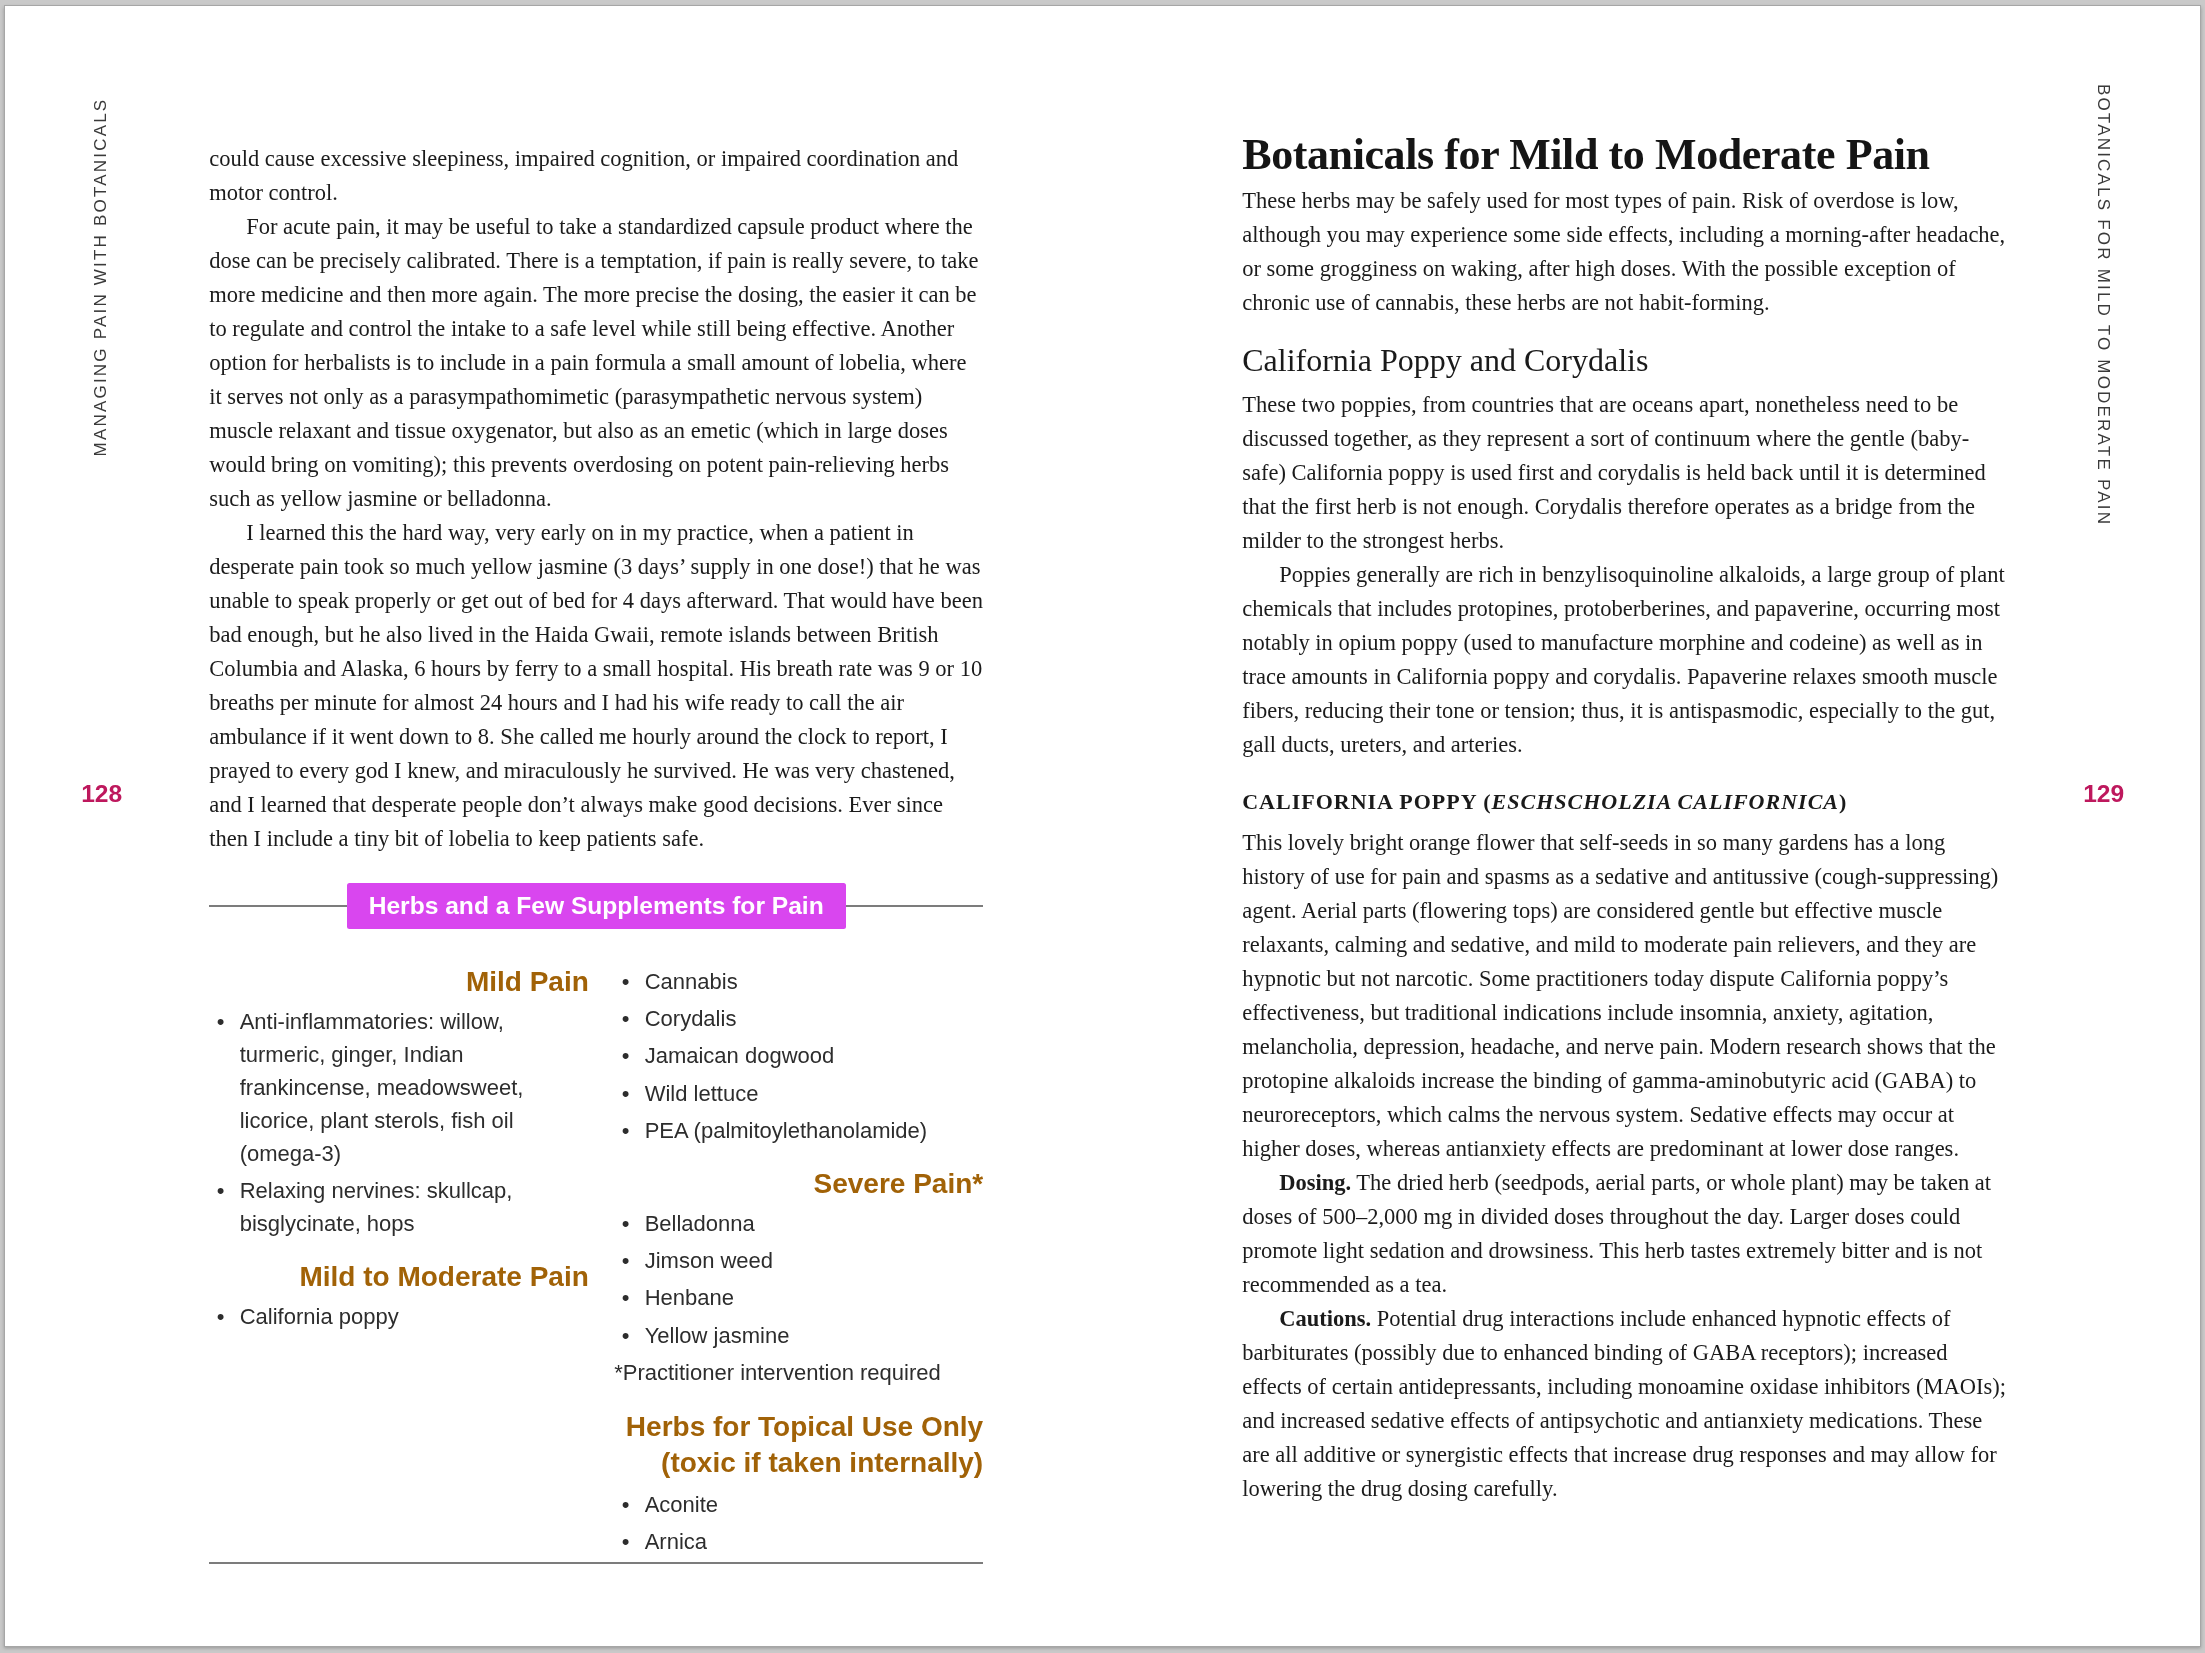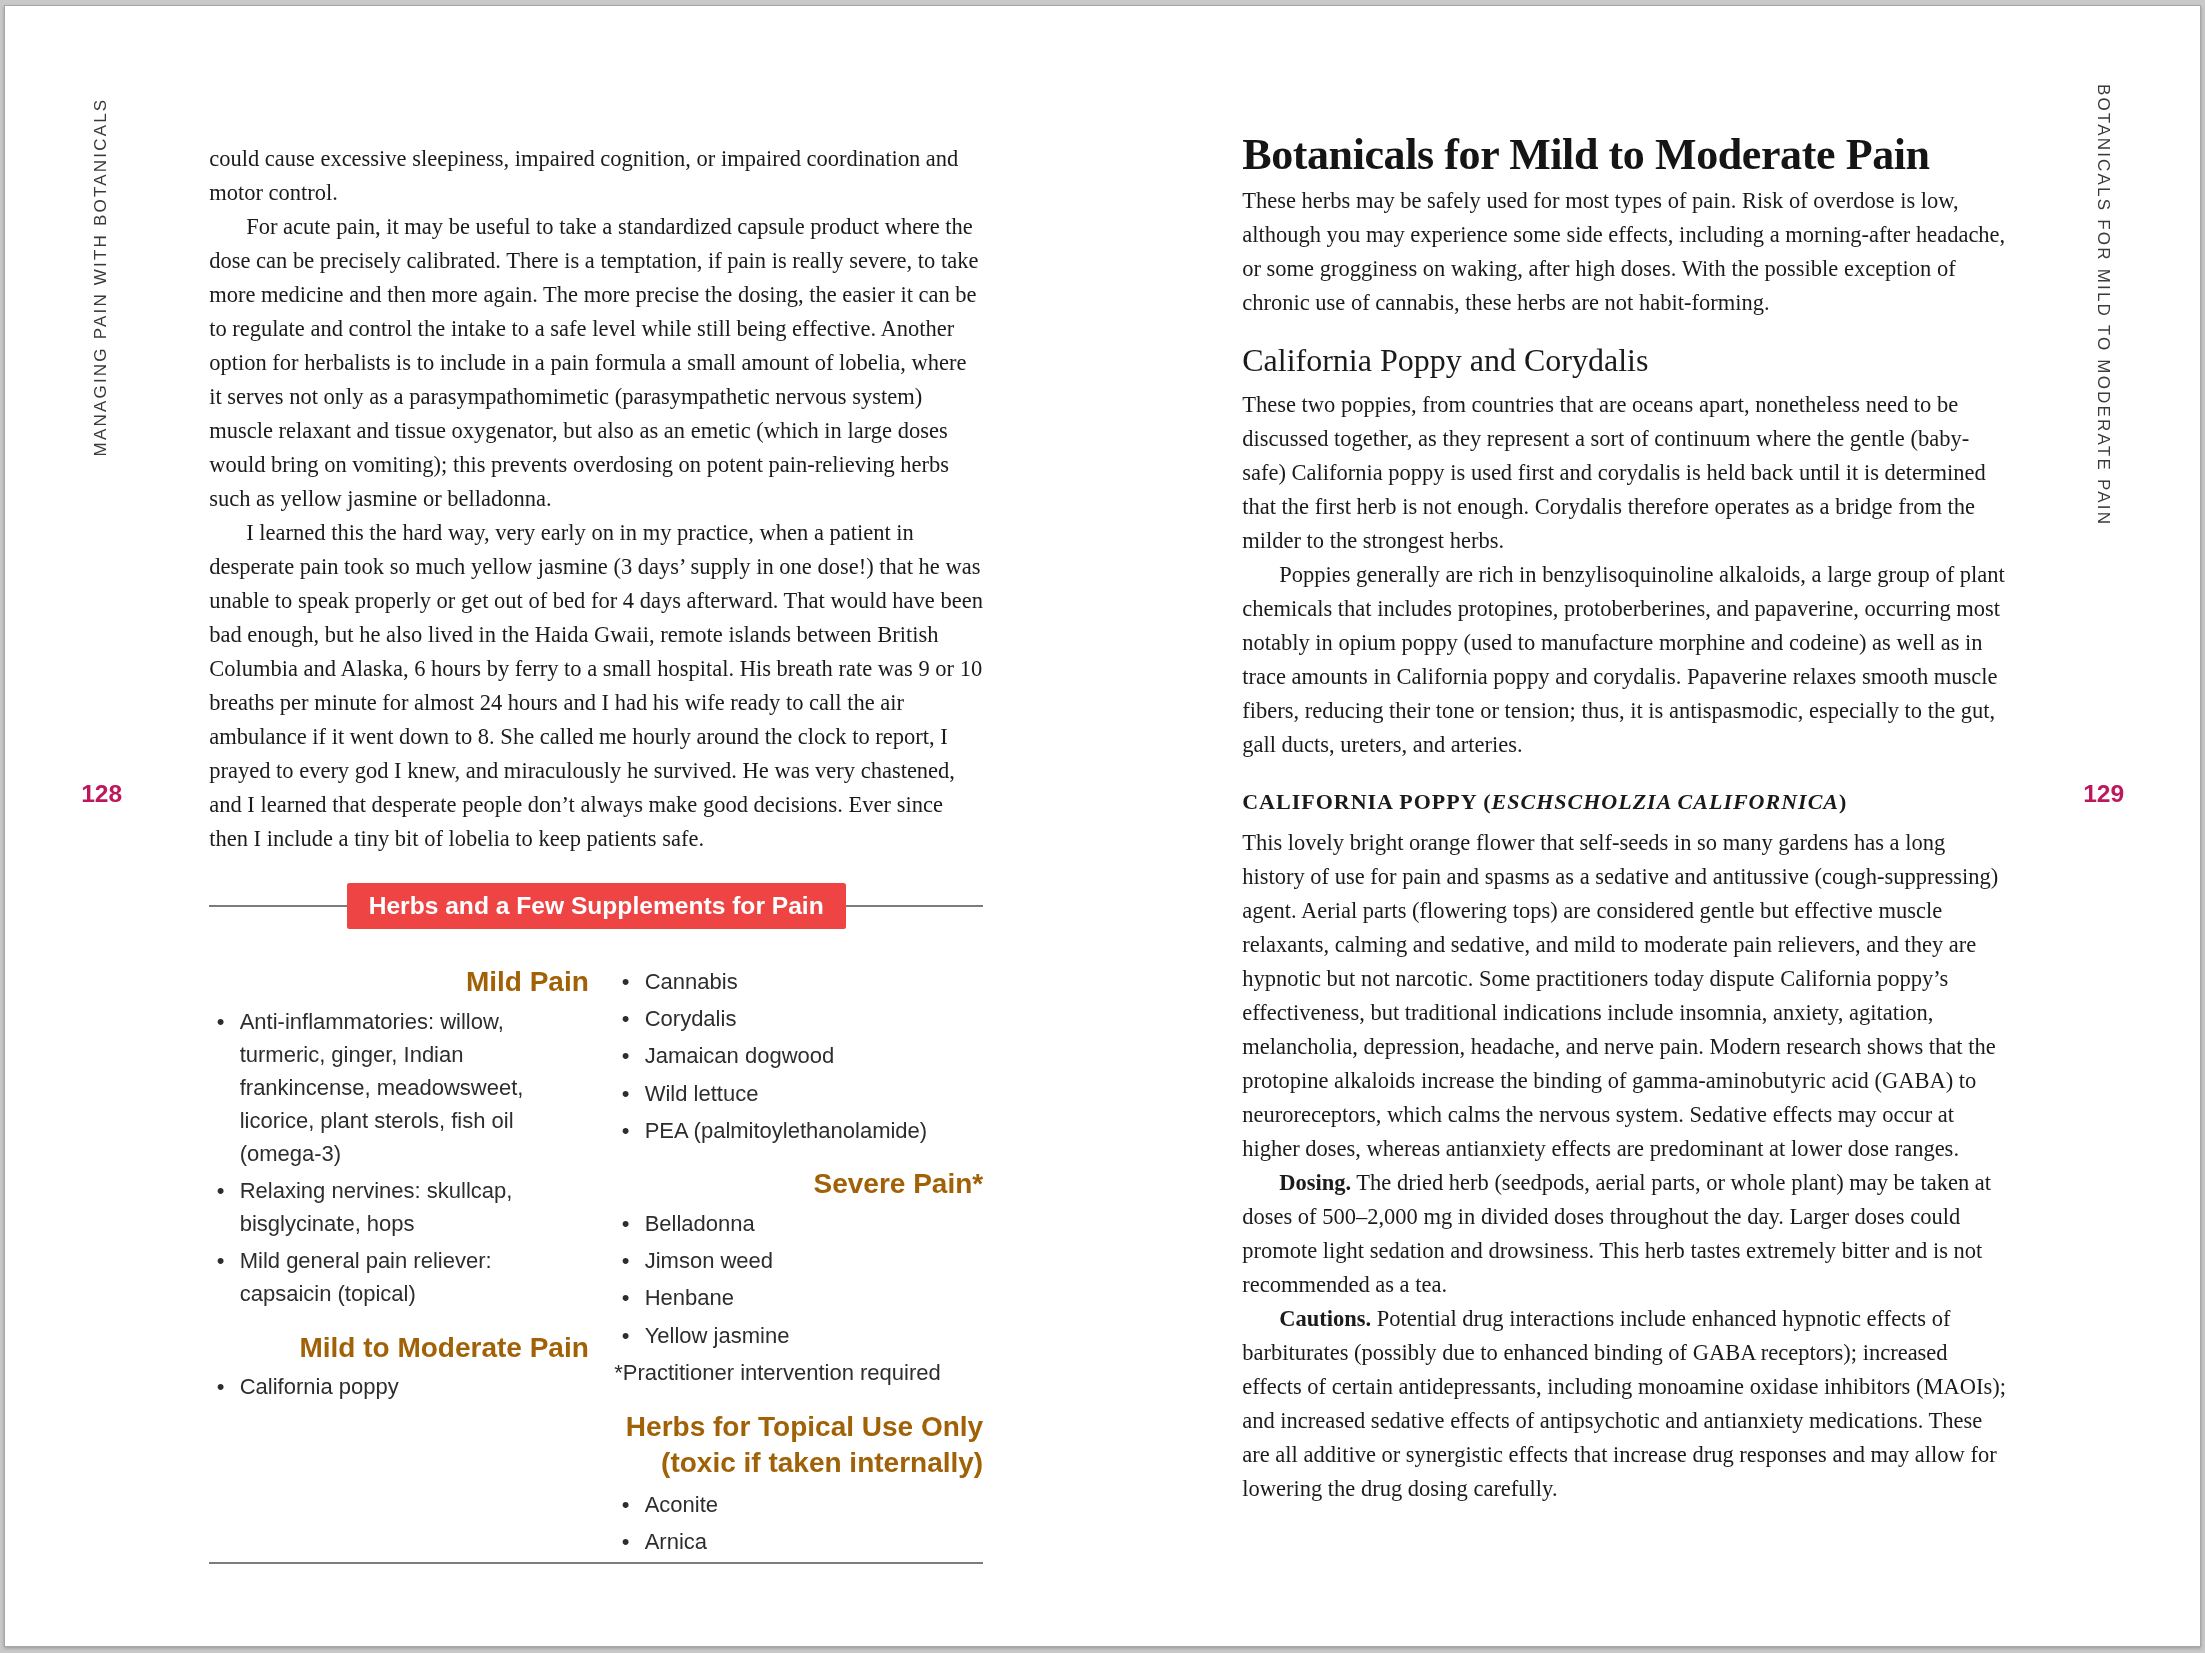--- a/index.html
+++ b/index.html
@@ -33,21 +33,21 @@
            letter-spacing:-0.4px;color:#151515;}
   h2.subhead{margin:22px 0 8.5px 0;font-size:32px;line-height:37px;font-weight:normal;color:#1a1a1a;}
   h3.species{margin:25.4px 0 8.5px 0;font-size:22px;line-height:30.5px;font-weight:bold;
              letter-spacing:1px;color:#1a1a1a;}
   h3.species .latin{font-style:italic;}
 
   
   .banner-row{position:relative;height:46px;margin-top:27px;}
   .banner-line{position:absolute;left:0;right:0;top:22px;height:1.7px;background:#7c7c7c;}
   .banner{position:relative;margin:0 auto;width:max-content;max-width:100%;padding:0 22px;
-          height:46px;line-height:46px;background:#ef4444;color:#ffffff;border-radius:2.5px;
+          height:46px;line-height:46px;background:#d946ef;color:#ffffff;border-radius:2.5px;
           font-family:"Liberation Sans","DejaVu Sans",sans-serif;font-weight:bold;font-size:24.6px;}
 
   
   .lists{display:flex;margin-top:36px;min-height:553px;
          font-family:"Liberation Sans","DejaVu Sans",sans-serif;color:#2d2d2d;}
   .list-col{font-size:22px;line-height:33px;}
   .list-col.c1{width:405px;flex:0 0 405px;padding-right:25.4px;box-sizing:border-box;}
   .list-col.c2{flex:1;}
   .list-header{font-weight:bold;font-size:28px;color:#a16207;margin:20.4px 0 6.8px 0;text-align:right;}
   .list-header.first{margin-top:0;}
@@ -79,21 +79,20 @@
         <div class="banner-line"></div>
         <div class="banner">Herbs and a Few Supplements for Pain</div>
       </div>
 
       <div class="lists">
         <div class="list-col c1">
           <div class="list-header first">Mild Pain</div>
           <ul class="blist">
             <li>Anti-inflammatories: willow, turmeric, ginger, Indian frankincense, meadowsweet, licorice, plant sterols, fish oil (omega-3)</li>
             <li>Relaxing nervines: skullcap, bisglycinate, hops</li>
-            <li>Mild general pain reliever: capsaicin (topical)</li>
           </ul>
           <div class="list-header">Mild to Moderate Pain</div>
           <ul class="blist">
             <li>California poppy</li>
           </ul>
         </div>
 
         <div class="list-col c2">
           <ul class="blist">
             <li>Cannabis</li>

